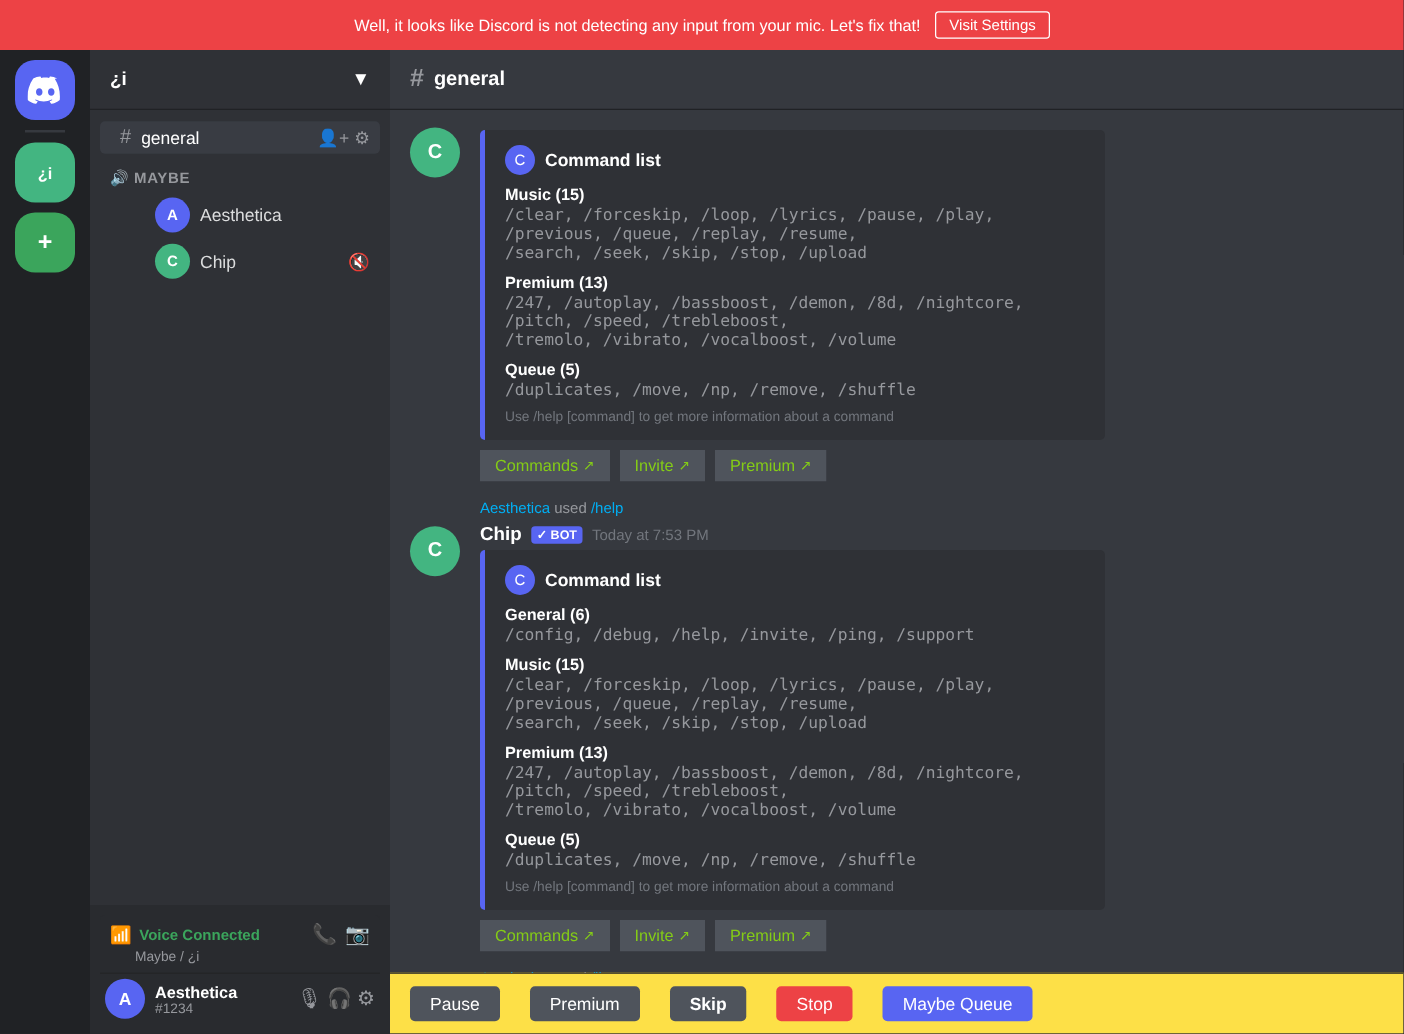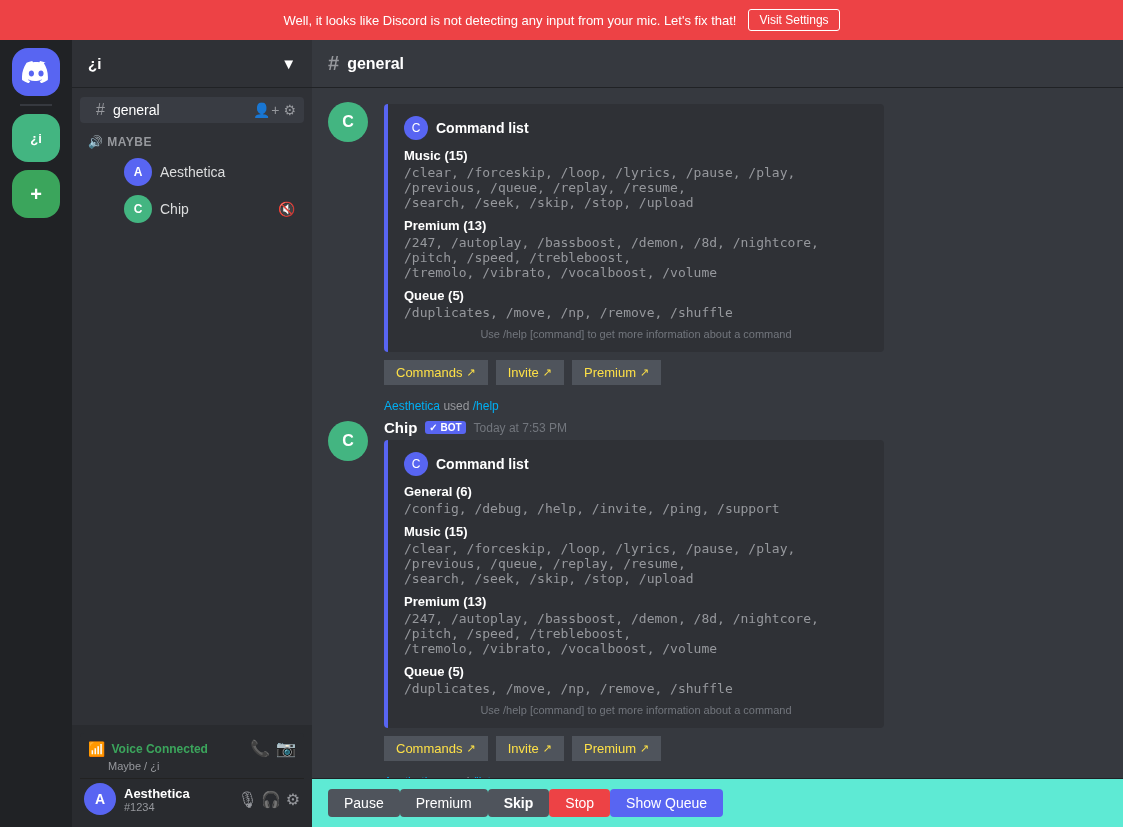--- a/index.html
+++ b/index.html
@@ -297,48 +297,48 @@
       background: #5865f2;
       display: flex;
       align-items: center;
       justify-content: center;
       font-size: 12px;
       color: white;
     }
     .embed-title { color: white; font-weight: 600; font-size: 14px; }
     .embed-section-title { color: white; font-weight: 600; font-size: 13px; margin-bottom: 2px; margin-top: 8px; }
     .embed-commands { color: #96989d; font-size: 13px; margin-bottom: 4px; font-family: 'Consolas', monospace; }
-    .embed-footer { color: #72767d; font-size: 11px; margin-top: 8px; text-align: center; }
+    .embed-footer { color: #72767d; font-size: 11px; margin-top: 8px; }
 
     .embed-buttons {
       display: flex;
       gap: 8px;
       margin-top: 8px;
     }
     .embed-btn {
       background: #4f545c;
       border: none;
-      color: #fde047;
+      color: #84cc16;
       padding: 5px 12px;
       border-radius: 0;
       font-size: 13px;
       cursor: pointer;
       display: flex;
       align-items: center;
       gap: 4px;
       text-align: right;
     }
     .embed-btn .ext-icon { font-size: 11px; }
 
     
     .playback-controls {
-      background: #5eead4;
+      background: #fde047;
       padding: 10px 16px;
       display: flex;
-      gap: 0;
+      gap: 24px;
       align-items: center;
       border-top: 1px solid #202225;
       flex-shrink: 0;
     }
     .ctrl-btn {
       padding: 6px 16px;
       border: none;
       border-radius: 4px;
       font-size: 14px;
       cursor: pointer;
@@ -505,16 +505,16 @@
         <span class="user-mention">Aesthetica</span> used <a>/list</a>
       </div>
 
     </div>
 
     <div class="playback-controls">
       <button class="ctrl-btn btn-pause">Pause</button>
       <button class="ctrl-btn btn-previous">Premium</button>
       <button class="ctrl-btn btn-skip">Skip</button>
       <button class="ctrl-btn btn-stop">Stop</button>
-      <button class="ctrl-btn btn-queue">Show Queue</button>
+      <button class="ctrl-btn btn-queue">Maybe Queue</button>
     </div>
   </div>
 </div>
 
 </body></html>

